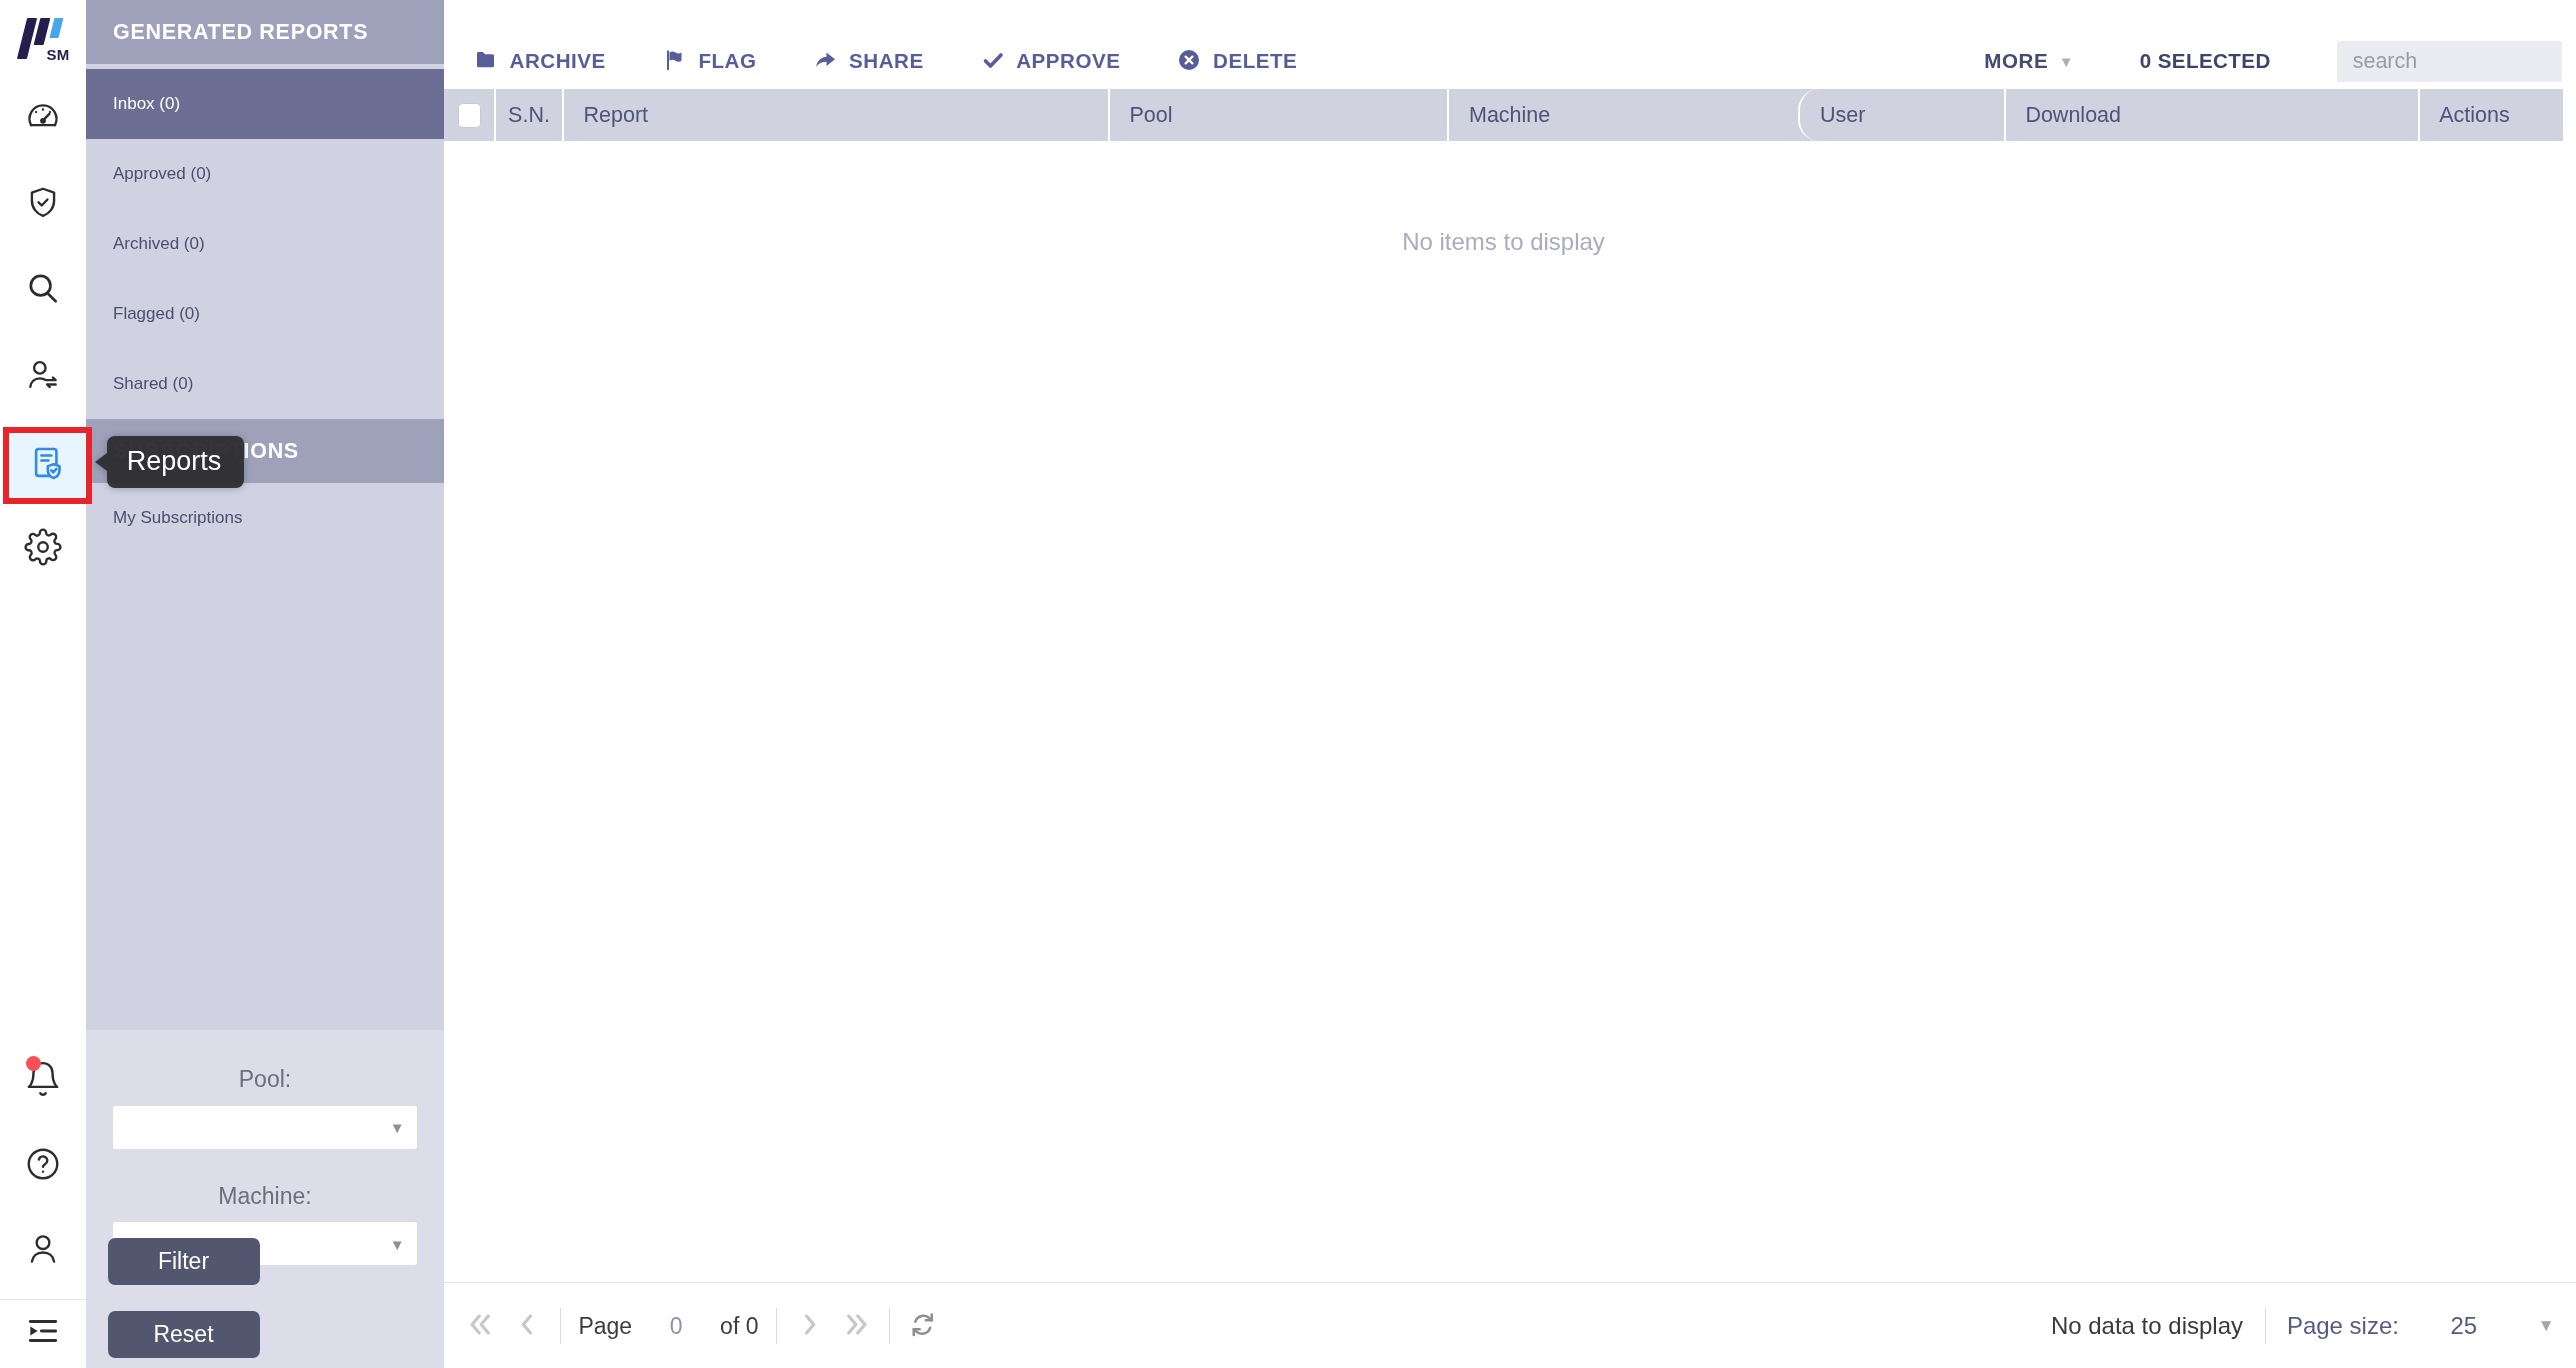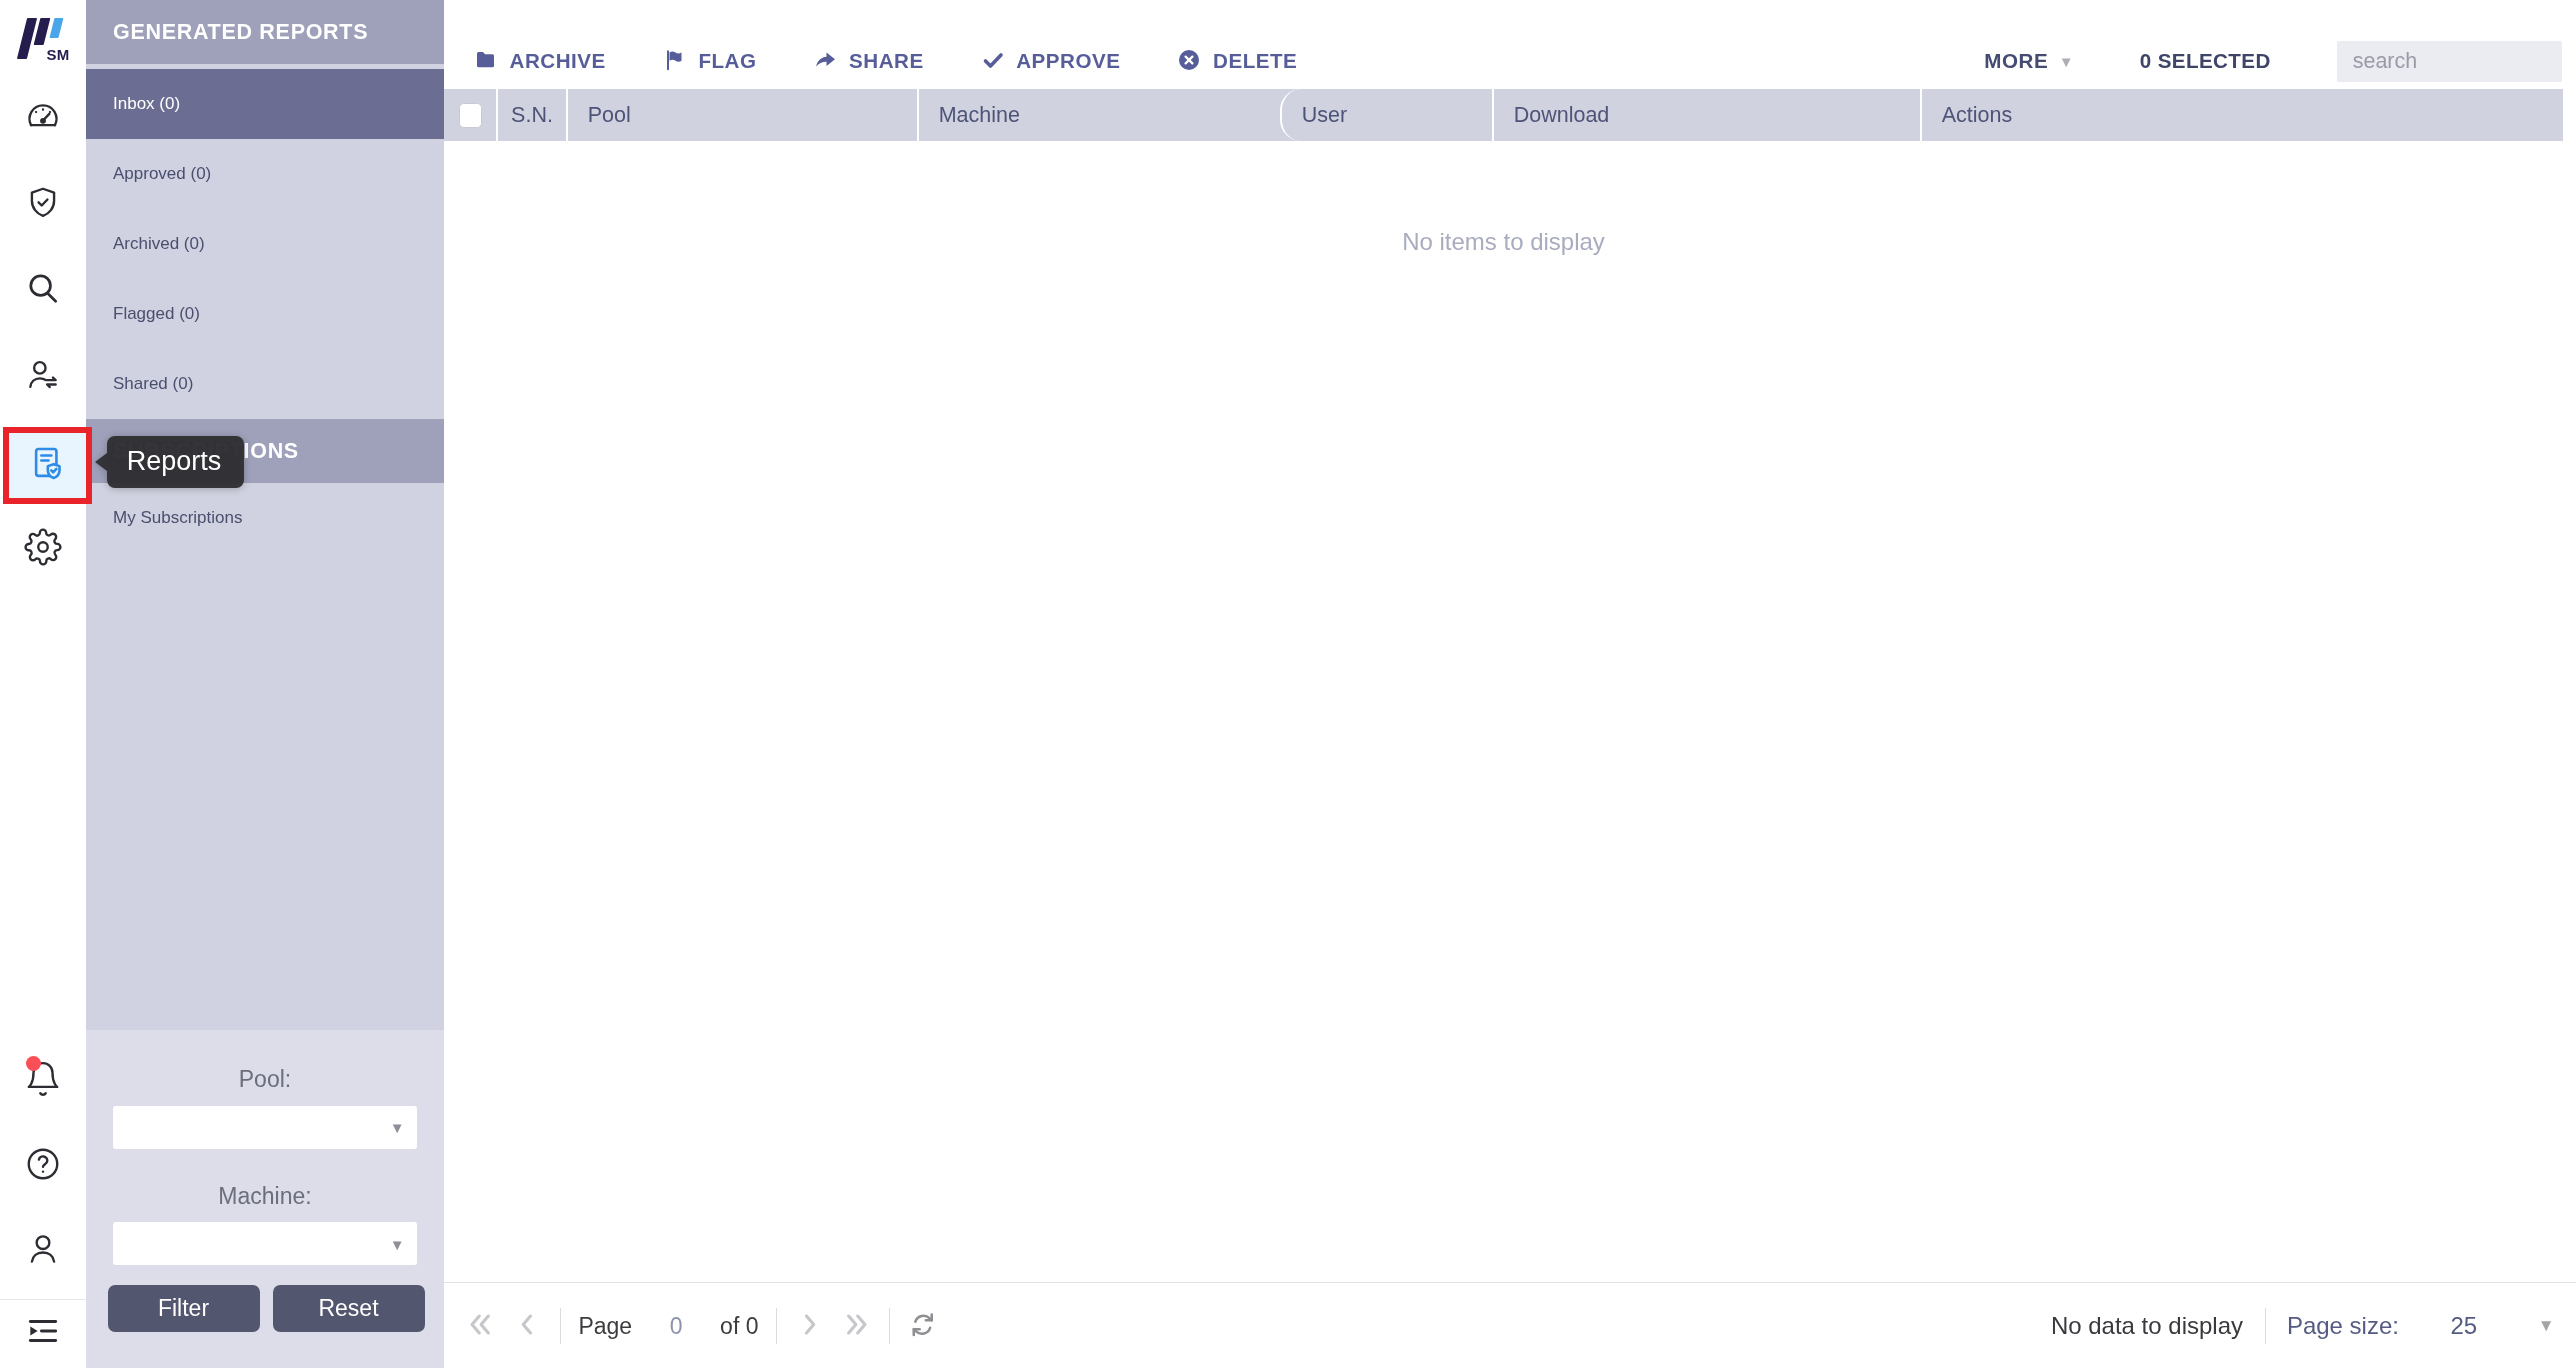--- a/index.html
+++ b/index.html
@@ -46,21 +46,21 @@
   .sb-header{height:64px;background:#9fa1ba;color:#ffffff;font-size:21.5px;font-weight:600;letter-spacing:0.7px;display:flex;align-items:center;padding-left:27px;}
   .sb-gap{height:5.4px;}
   .sb-item{height:70px;display:flex;align-items:center;padding-left:27px;font-size:17px;color:#4b4f6e;cursor:pointer;}
   .sb-item.active{background:#6b6e92;color:#ffffff;}
   
   .filter-panel{position:absolute;left:0;top:1030px;width:358px;height:338px;background:#dcdde9;padding:36px 27px 0 27px;}
   .filter-label{font-size:23px;color:#6b6e7c;text-align:center;}
   .filter-select{position:relative;margin-top:12.5px;width:304px;height:43px;background:#ffffff;border-radius:2.7px;cursor:pointer;}
   .filter-select .caret{position:absolute;right:12.5px;top:50%;transform:translateY(-50%);color:#8f8f98;font-size:15px;}
   .filter-label.second{margin-top:34px;}
-  .filter-buttons{position:absolute;left:21.5px;bottom:36px;display:flex;gap:13px;}
+  .filter-buttons{position:absolute;left:21.5px;bottom:10px;display:flex;gap:26px;flex-direction:column;}
   .btn-dark{width:152px;height:47px;background:#53566f;color:#ffffff;border:none;border-radius:7.2px;font-size:23px;font-family:inherit;display:flex;align-items:center;justify-content:center;cursor:pointer;}
   
   .main{position:absolute;left:444px;top:0;right:0;bottom:0;background:#ffffff;margin-top:33px;}
   .toolbar{height:56px;display:flex;align-items:center;padding-left:30px;}
   .tb-actions{display:flex;align-items:center;gap:57px;}
   .tb-action{display:flex;align-items:center;gap:11.6px;color:#575d99;cursor:pointer;}
   .tb-action svg{width:24px;height:24px;}
   .tb-label{font-size:20.6px;font-weight:700;letter-spacing:0.5px;}
   .tb-right{margin-left:auto;display:flex;align-items:center;gap:66px;padding-right:14.3px;}
   .tb-more{display:flex;align-items:center;gap:10.7px;color:#454b72;cursor:pointer;}
@@ -309,20 +309,21 @@
         <span class="tb-selected">0 SELECTED</span>
         <input class="tb-search" type="text" placeholder="search" style="">
       </div>
     </div>
 
     <div class="thead">
       <div class="th th-cb">
         <span class="checkbox"></span>
       </div>
       <div class="th th-sn">S.N.</div>
+      <div class="th th-report">Report</div>
       <div class="th th-pool">Pool</div>
       <div class="th th-machine">Machine</div>
       <div class="th th-user">User</div>
       <div class="th th-download">Download</div>
       <div class="th th-actions">Actions</div>
     </div>
 
     <div class="empty-msg">No items to display</div>
 
     <div class="footer">

